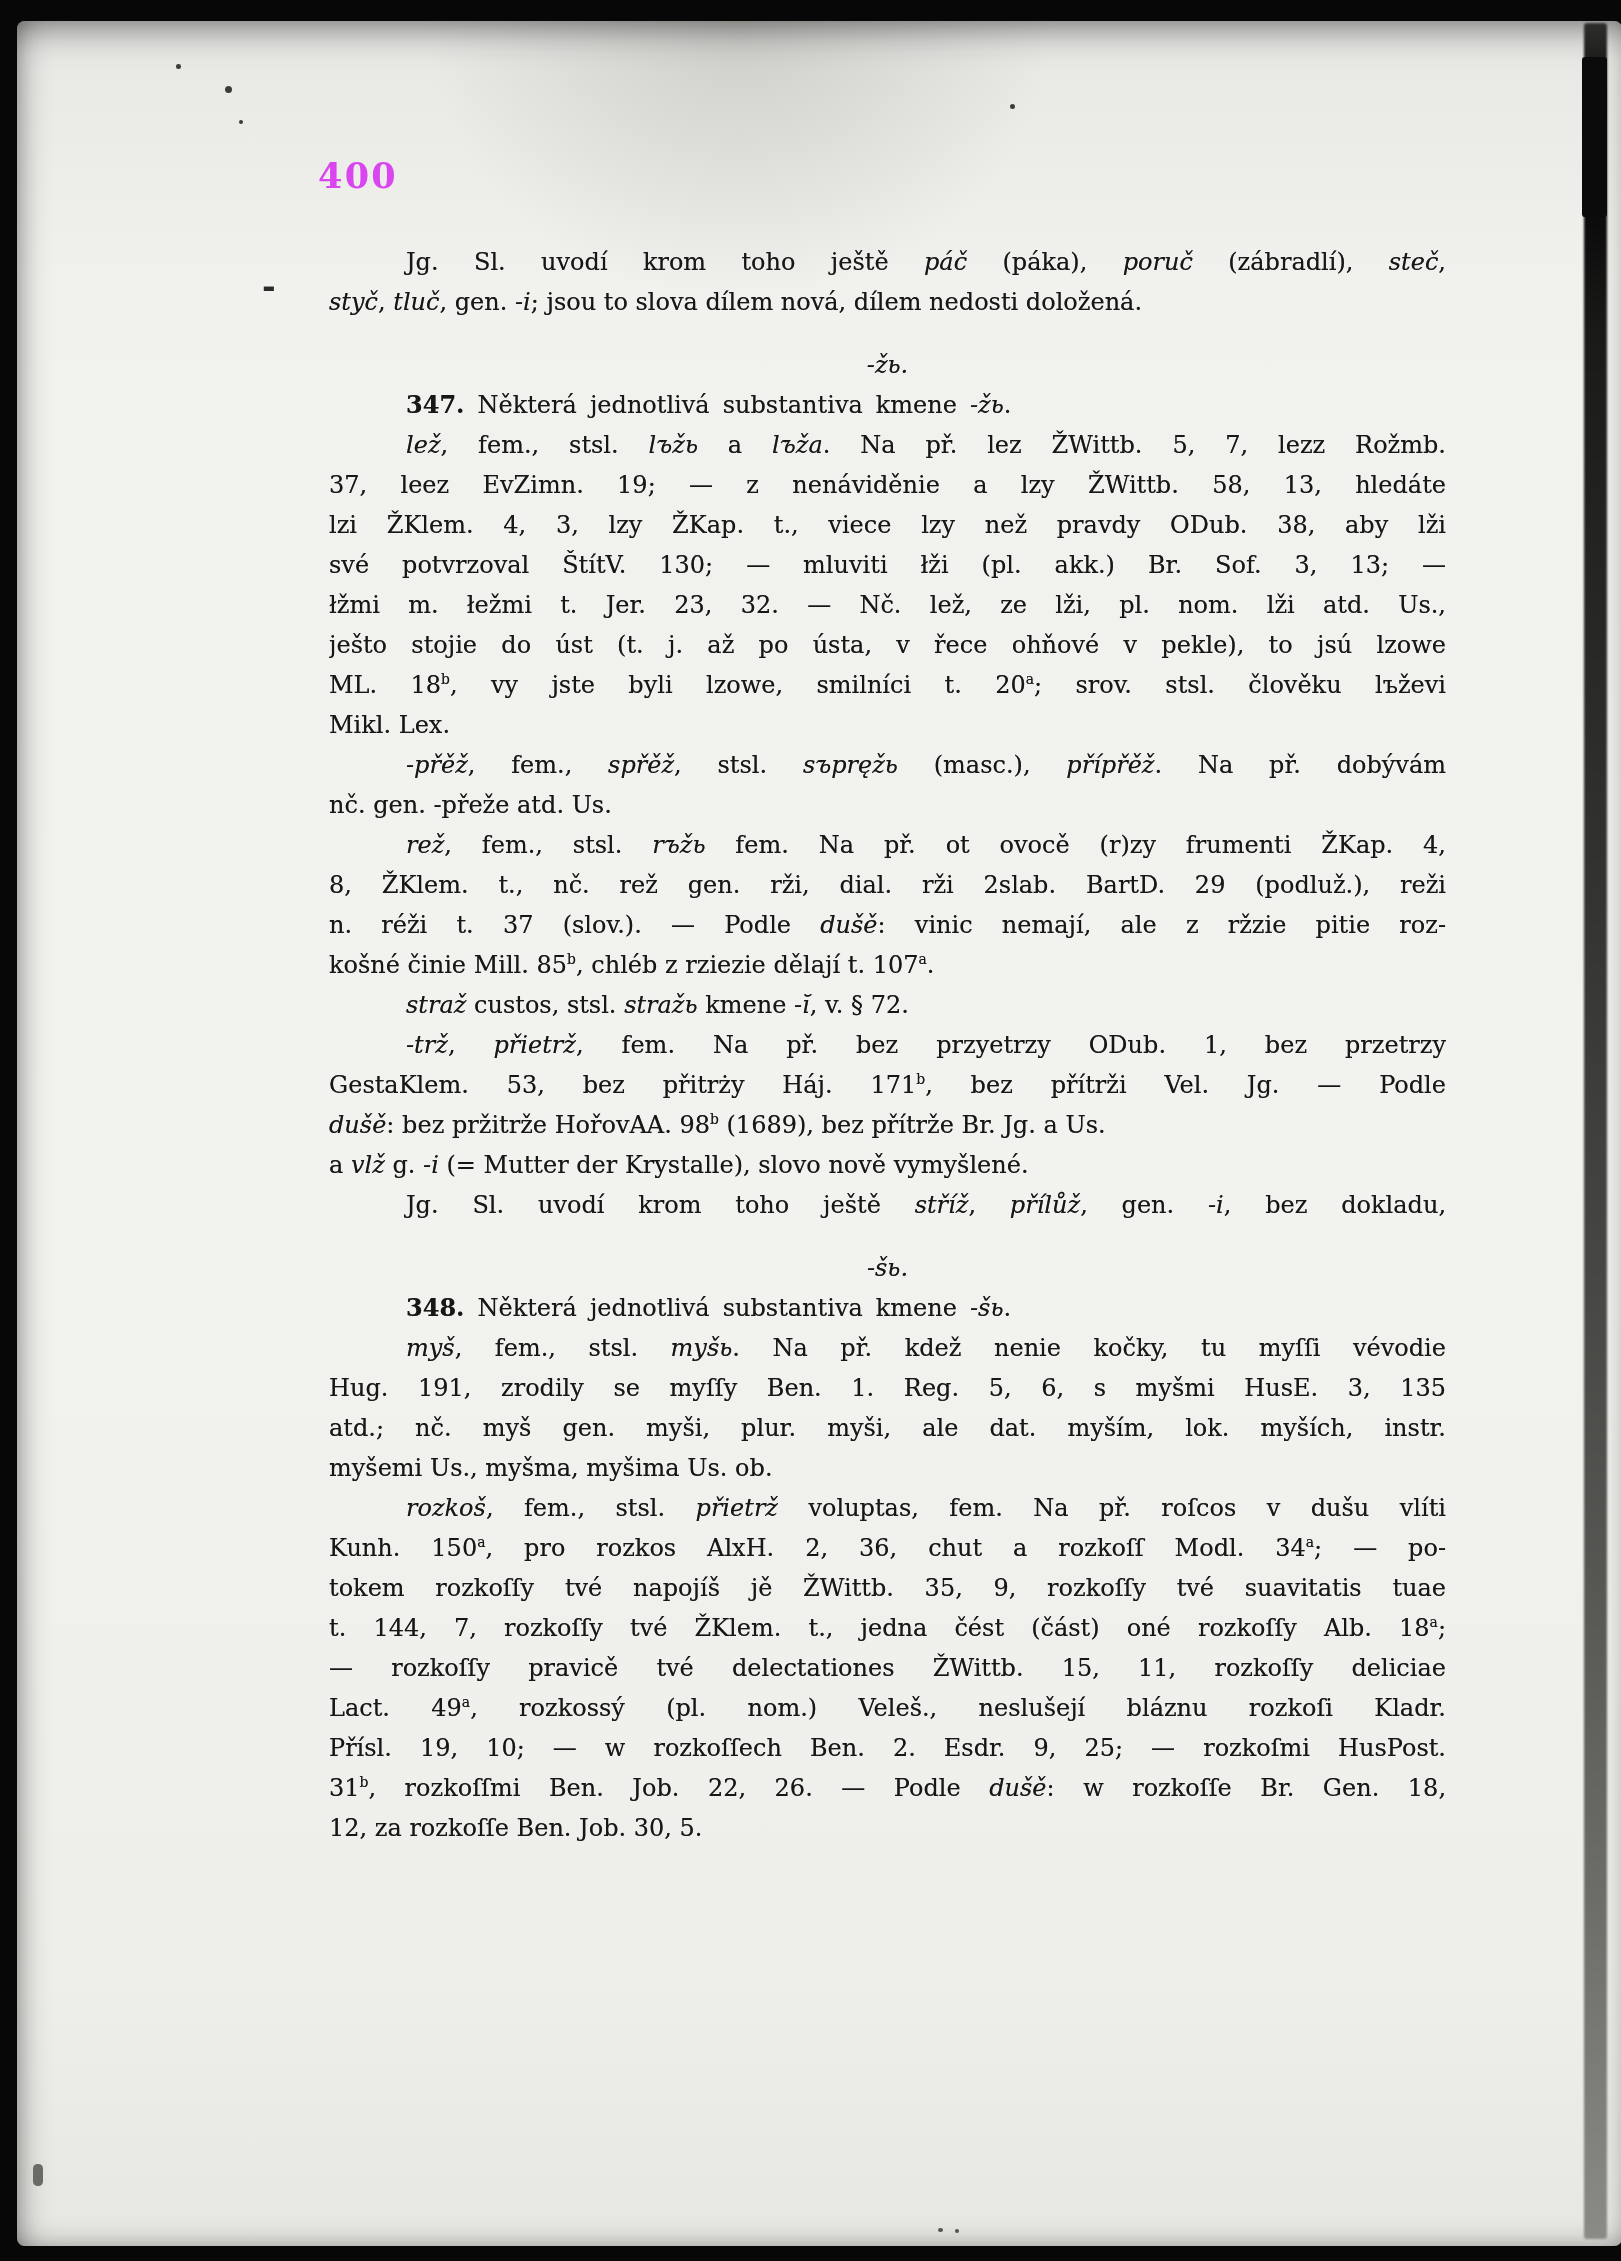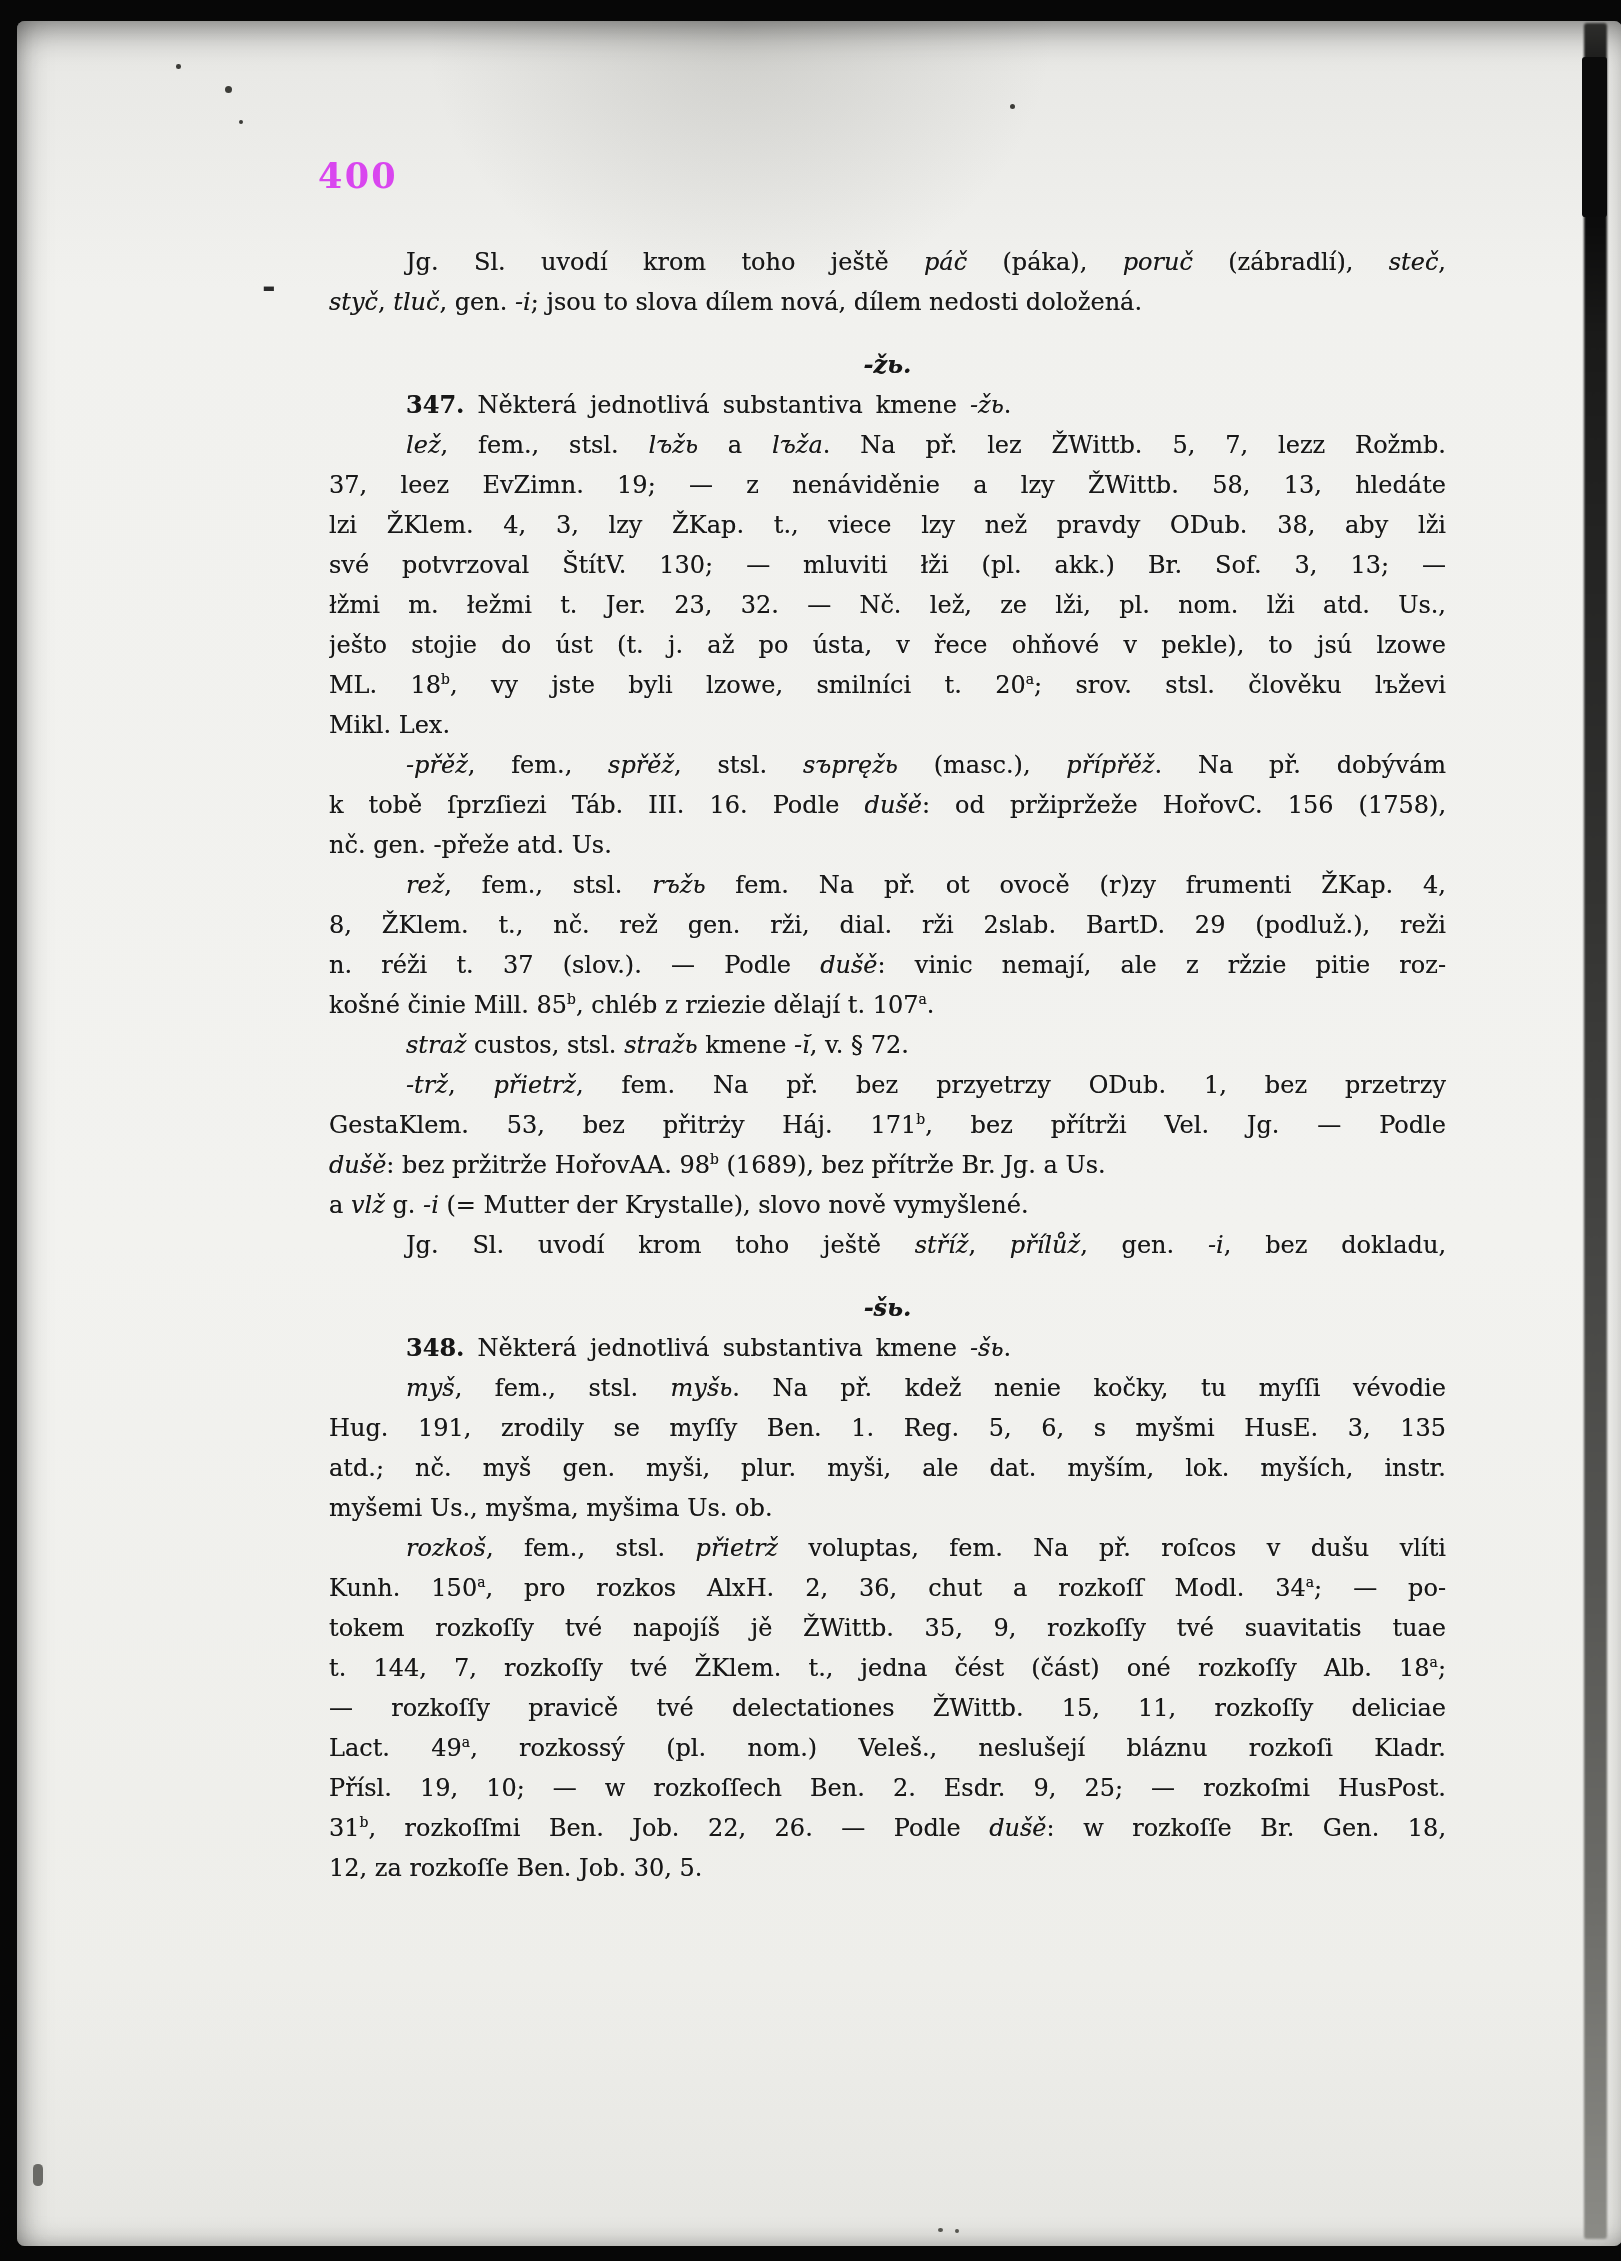--- a/index.html
+++ b/index.html
@@ -57,21 +57,21 @@
     white-space:nowrap;overflow:hidden;
     text-align:justify;text-align-last:justify;
     text-justify:inter-word;
     text-shadow:0 0 0.5px rgba(10,10,10,0.55);
   }
   .line.fl{text-indent:77px;}
   .line.ll{text-align-last:left;}
   .t-h{margin-top:23px;}
   .t-h .line{
     text-align:center;text-align-last:center;
-    font-style:italic;font-weight:bold;
+    font-style:italic;font-weight:normal;
   }
   .t-pn .line{word-spacing:5.4px;}
   .line b{font-weight:bold;}
   .line i{font-style:italic;}
   .line sup{font-size:58%;line-height:0;vertical-align:super;}
   .speck{position:absolute;background:#3c3c38;border-radius:50%;}
   .s1{left:208px;top:65px;width:7px;height:7px;}
   .s2{left:159px;top:43px;width:4.6px;height:4.6px;}
   .s3{left:993px;top:83px;width:5.4px;height:5.4px;}
   .s4{left:222px;top:99px;width:3.9px;height:3.9px;}
@@ -114,21 +114,20 @@
         <div class="line">37, leez EvZimn. 19; — z nenáviděnie a lzy ŽWittb. 58, 13, hledáte</div>
         <div class="line">lzi ŽKlem. 4, 3, lzy ŽKap. t., viece lzy než pravdy ODub. 38, aby lži</div>
         <div class="line">své potvrzoval ŠtítV. 130; — mluviti łži (pl. akk.) Br. Sof. 3, 13; —</div>
         <div class="line">łžmi m. łežmi t. Jer. 23, 32. — Nč. lež, ze lži, pl. nom. lži atd. Us.,</div>
         <div class="line">ješto stojie do úst (t. j. až po ústa, v řece ohňové v pekle), to jsú lzowe</div>
         <div class="line">ML. 18<sup>b</sup>, vy jste byli lzowe, smilníci t. 20<sup>a</sup>; srov. stsl. člověku lъževi</div>
         <div class="line ll">Mikl. Lex.</div>
       </div>
       <div class="block t-p">
         <div class="line fl"><i>-přěž</i>, fem., <i>spřěž</i>, stsl. <i>sъpręžь</i> (masc.), <i>přípřěž</i>. Na př. dobývám</div>
-        <div class="line">k tobě ſprzſiezi Táb. III. 16. Podle <i>dušě</i>: od pržipržeže HořovC. 156 (1758),</div>
         <div class="line ll">nč. gen. -přeže atd. Us.</div>
       </div>
       <div class="block t-p">
         <div class="line fl"><i>rež</i>, fem., stsl. <i>rъžь</i> fem. Na př. ot ovocě (r)zy frumenti ŽKap. 4,</div>
         <div class="line">8, ŽKlem. t., nč. rež gen. rži, dial. rži 2slab. BartD. 29 (podluž.), reži</div>
         <div class="line">n. réži t. 37 (slov.). — Podle <i>dušě</i>: vinic nemají, ale z ržzie pitie roz-</div>
         <div class="line ll">košné činie Mill. 85<sup>b</sup>, chléb z rziezie dělají t. 107<sup>a</sup>.</div>
       </div>
       <div class="block t-p">
         <div class="line fl ll"><i>straž</i> custos, stsl. <i>stražь</i> kmene <i>-ĭ</i>, v. § 72.</div>

